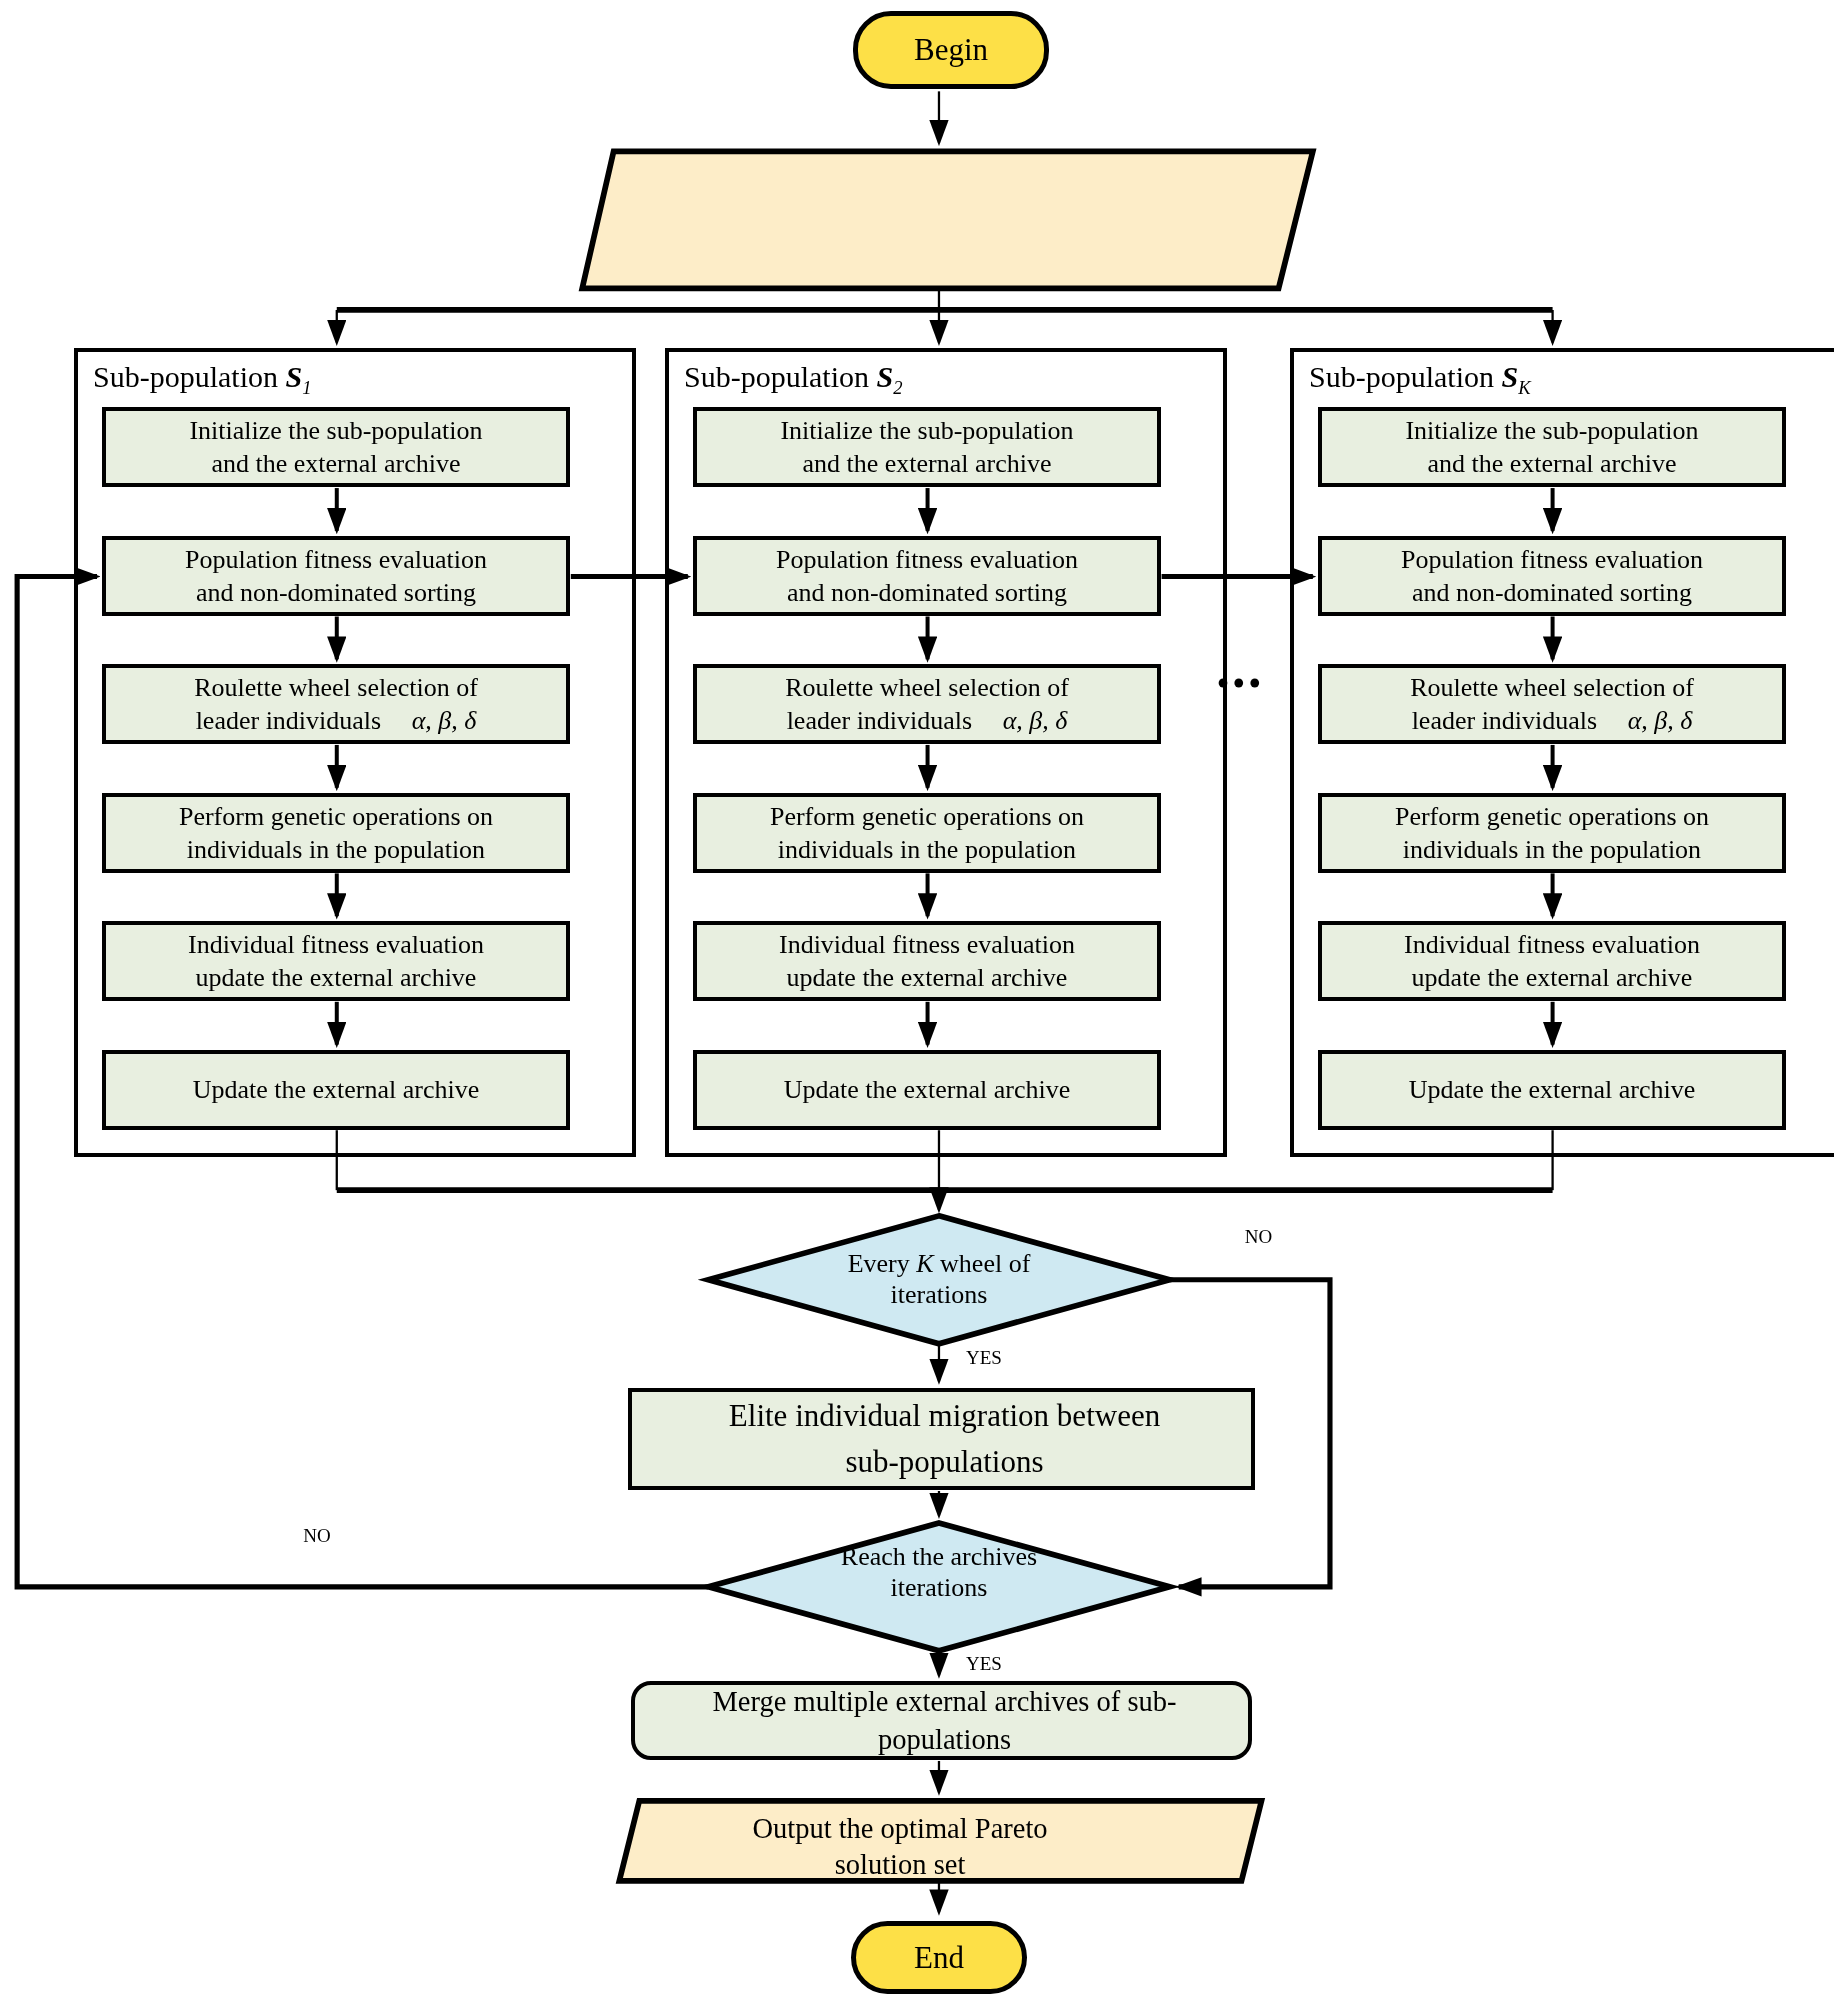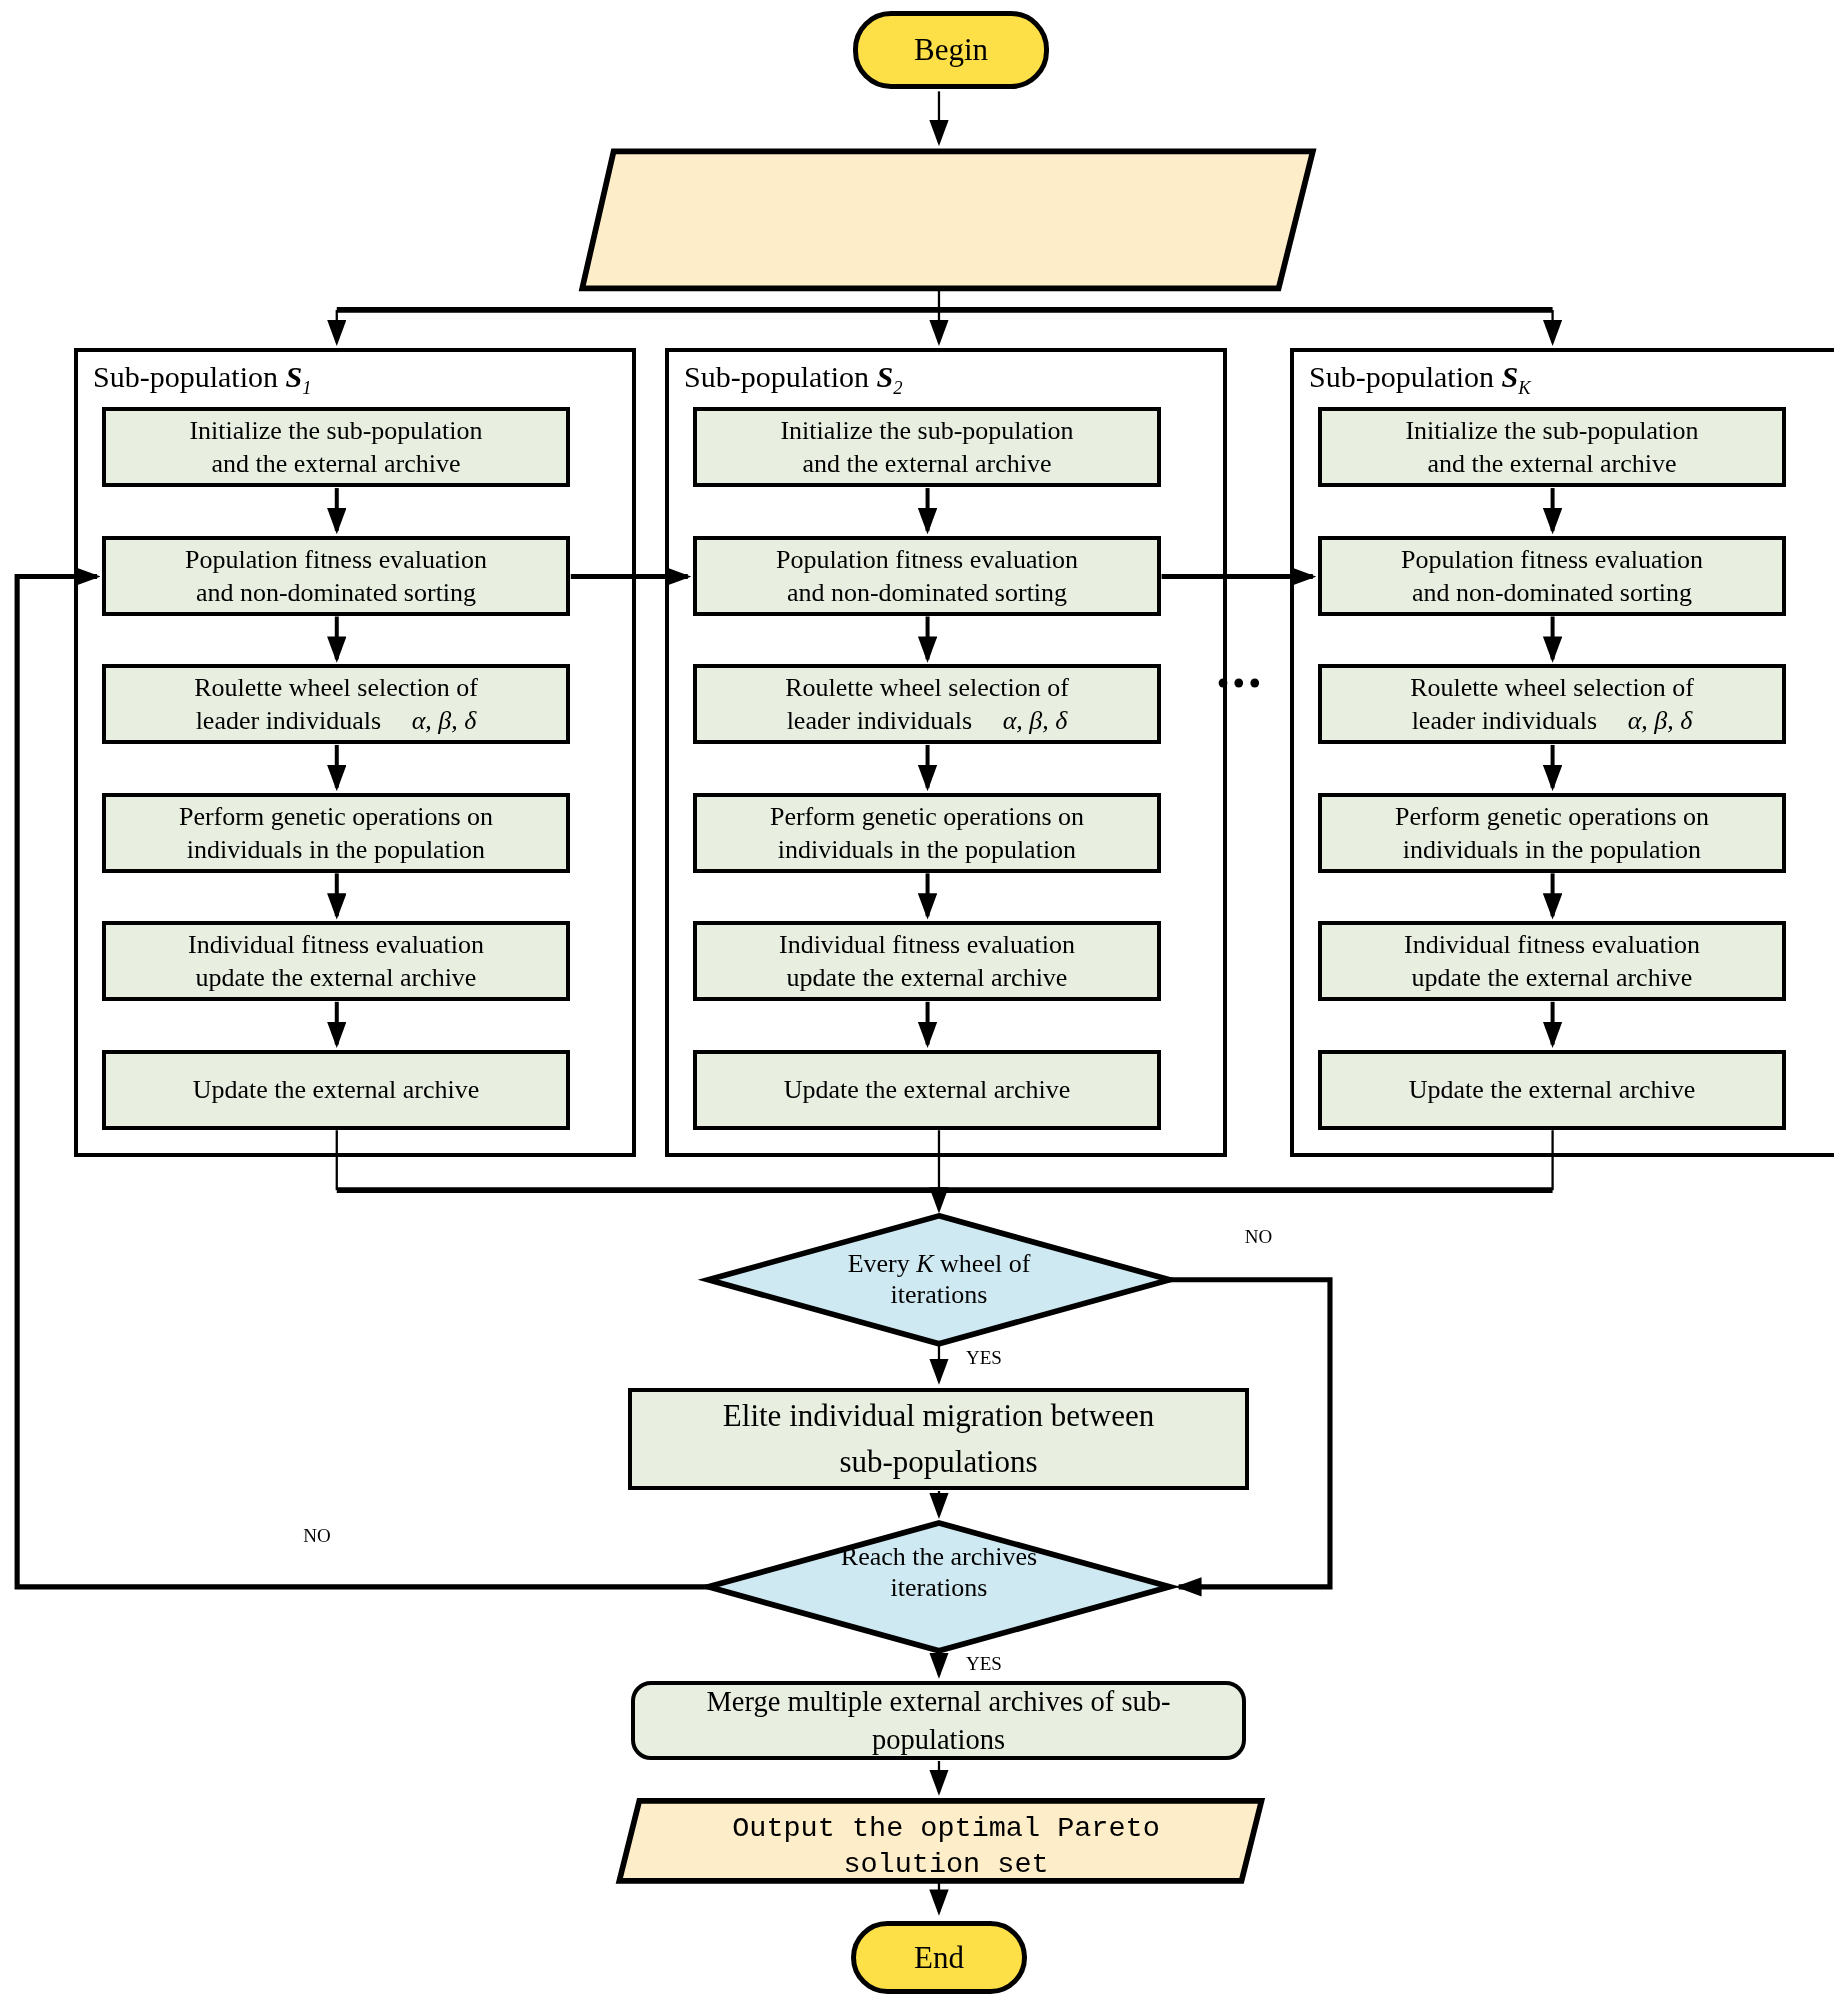--- a/index.html
+++ b/index.html
@@ -11,32 +11,32 @@
   .col-title i b{font-weight:bold;}
   .col-title sub{font-size:0.62em;}
 
   .pbox{position:absolute;left:24px;width:460px;height:72px;border:4px solid #000;background:#e8efe0;
         display:flex;align-items:center;justify-content:center;text-align:center;
         font-size:26px;line-height:1.28;}
   .t{white-space:pre-line;}
   .greek{font-style:italic;margin-left:24px;}
 
   .bigbox{position:absolute;background:#e8efe0;border:4.6px solid #000;display:flex;align-items:center;
-          justify-content:center;text-align:center;}
+          justify-content:center;text-align:center;padding-left:6px;}
   #elite{left:628px;top:1388px;width:613px;height:94px;font-size:31px;line-height:1.5;}
   #merge{left:631px;top:1681px;width:607px;height:71px;font-size:28.5px;line-height:1.3;border-radius:20px;}
 
   .terminal{position:absolute;background:#fde047;border:5.7px solid #000;border-radius:38px;
             display:flex;align-items:center;justify-content:center;font-size:31px;}
   #begin{left:853px;top:11.4px;width:186px;height:68px;}
   #end{left:851px;top:1921px;width:166px;height:63px;}
 
   .io-text{position:absolute;text-align:center;font-size:28.5px;line-height:1.55;white-space:pre-line;}
   #input-text{left:582px;top:159px;width:708px;}
-  #output-text{left:635px;top:1811px;width:622px;line-height:1.25;font-family:Liberation Mono, monospace;}
+  #output-text{left:589px;top:1811px;width:622px;line-height:1.25;}
 
   .dtext{position:absolute;text-align:center;font-size:26px;line-height:1.18;}
   #d1text{left:739px;top:1249px;width:400px;}
   #d2text{left:739px;top:1542px;width:400px;}
   .dtext i{font-style:italic;}
 
   .label{position:absolute;font-size:19px;}
   #no1{left:1207px;top:1226px;width:103px;text-align:center;}
   #yes1{left:966px;top:1347px;}
   #no2{left:260px;top:1525px;width:114px;text-align:center;}

